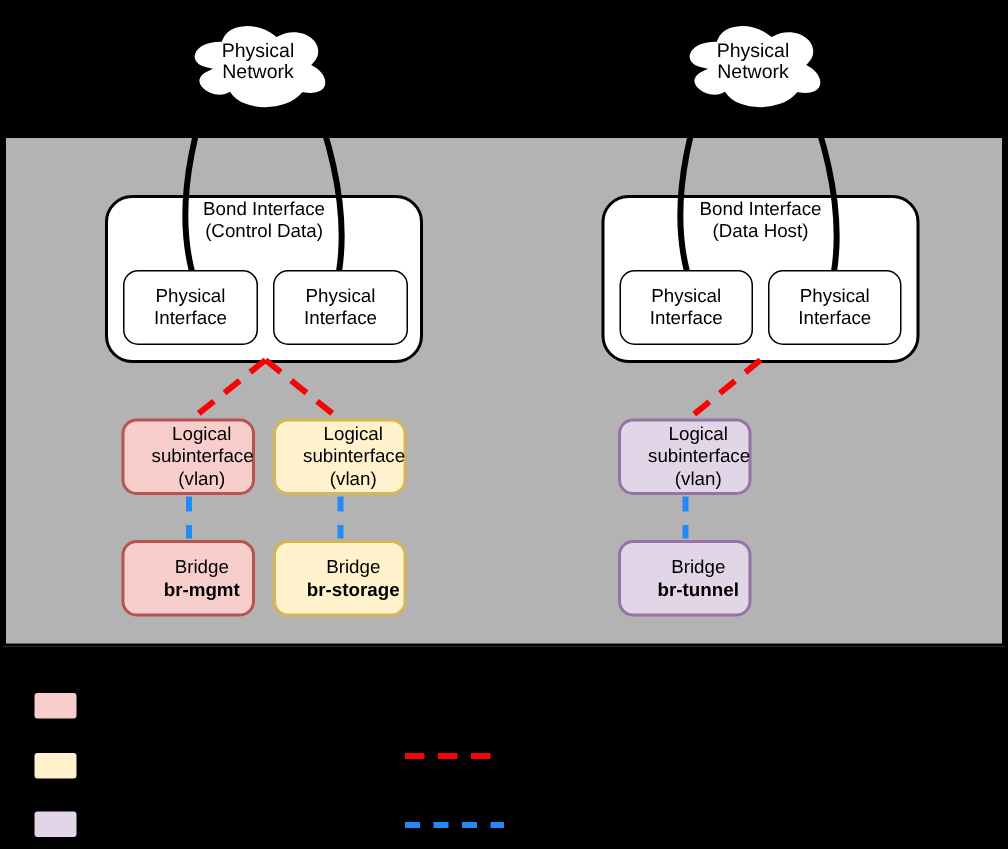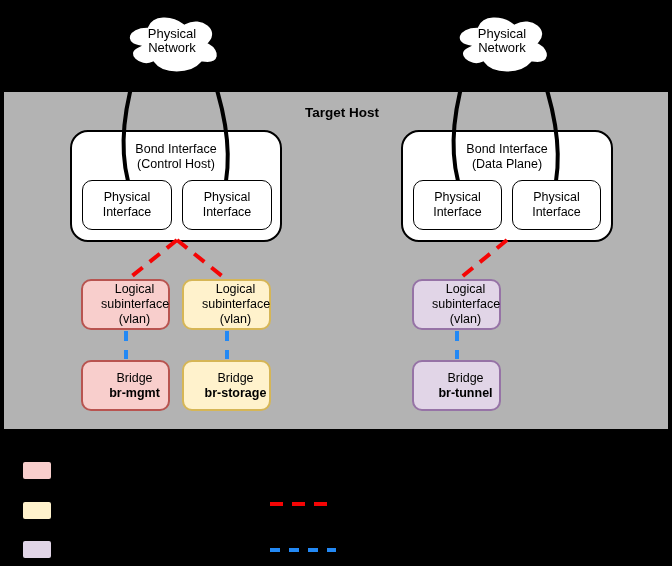--- a/index.html
+++ b/index.html
@@ -20,21 +20,21 @@
   .host-title {
     position:absolute; left:242px; top:105px; width:200px;
     text-align:center; font-weight:bold; font-size:13.5px; z-index:2;
   }
 
   
   .bond {
     position:absolute; width:212px; height:112px;
     background:var(--node-fill,#fff); border:2.5px solid var(--node-stroke,#000);
     border-radius:18px; z-index:2;
-    text-align:center; font-size:12.5px; line-height:15px; padding-top:10px;
+    text-align:center; font-size:12.5px; line-height:15px; padding-top:0;
   }
   #bond0 { left:70px; top:130px; }
   #bond1 { left:401px; top:130px; }
   .bond .bname { font-weight:bold; }
 
   
   .phys {
     position:absolute; width:90px; height:50px;
     background:var(--node-fill,#fff); border:1.5px solid var(--node-stroke,#000);
     border-radius:10px; z-index:4;
@@ -75,29 +75,28 @@
     position:absolute; left:21px; width:32px; height:21px;
     border:2px solid; border-radius:4px; z-index:2;
   }
 </style>
 </head>
 <body>
 
 <div class="stage">
 
   <div class="host"></div>
-  <div class="host-title">Target Host</div>
 
   <div class="bond" id="bond0">
     <div>Bond Interface</div>
-    <div>(Control Host)</div>
+    <div>(Control Data)</div>
   </div>
   <div class="bond" id="bond1">
     <div>Bond Interface</div>
-    <div>(Data Plane)</div>
+    <div>(Data Host)</div>
   </div>
 
   <svg class="links" width="672" height="566">
     <path class="cable" d="M 140,58 Q 115,130 128,181"></path>
     <path class="cable" d="M 206,58 Q 234,130 226,181"></path>
     <path class="cable" d="M 470,58 Q 445,130 458,181"></path>
     <path class="cable" d="M 536,58 Q 564,130 556,181"></path>
 
     <path class="vlan-link" d="M 177,240 L 127,280"></path>
     <path class="vlan-link" d="M 177,240 L 227,280"></path>

